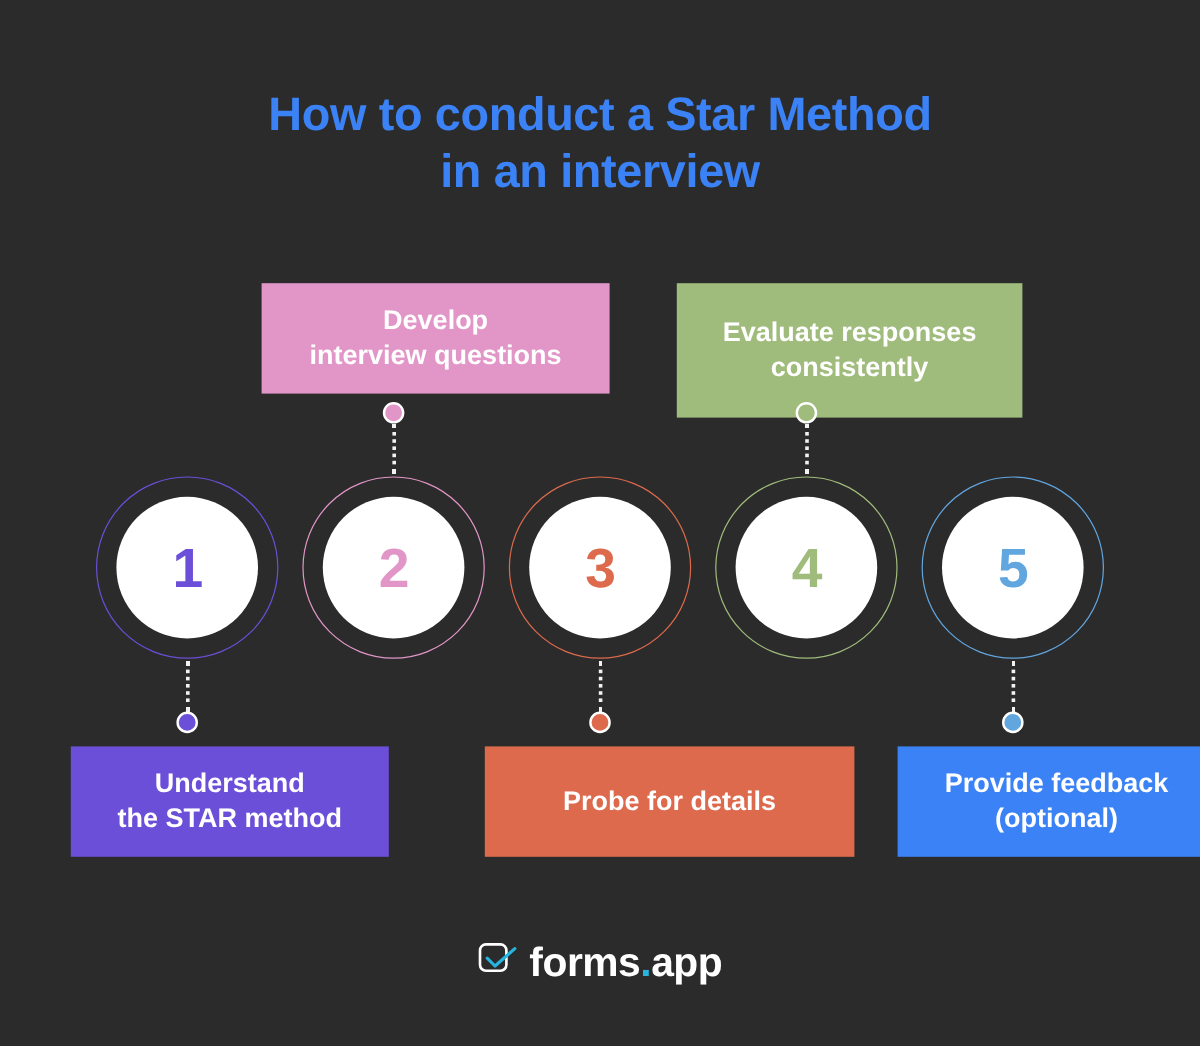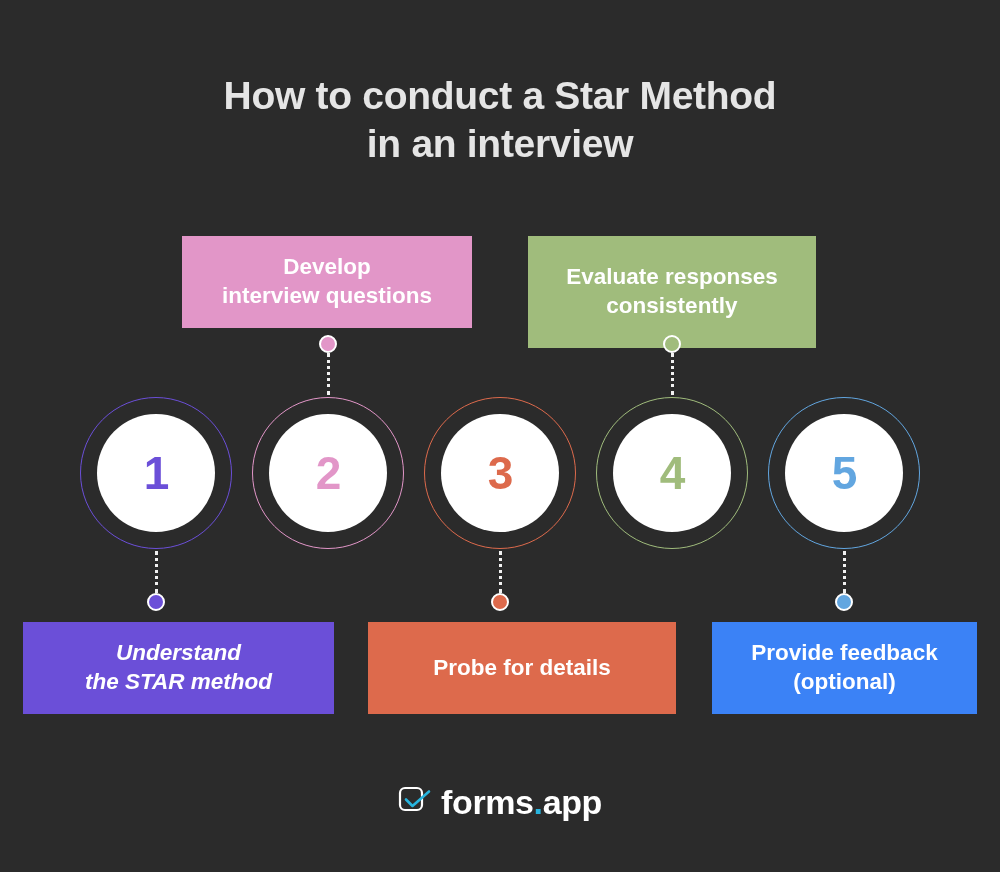--- a/index.html
+++ b/index.html
@@ -14,45 +14,46 @@
 
   
   #title {
     position:absolute;
     top:72px; left:0; width:1000px;
     text-align:center;
     font-size:39px;
     font-weight:bold;
     line-height:1.22;
     letter-spacing:-0.3px;
-    color:#e5e5e5;
+    color:#3b82f6;
   }
   #title .line { display:block; }
 
   
   .label-box {
     position:absolute;
     display:flex;
     align-items:center;
     justify-content:center;
     text-align:center;
     font-size:22.5px;
     font-weight:bold;
     line-height:1.28;
     color:#ffffff;
     padding:6px 10px;
+    margin-left:36px;
   }
   .label-box .txt { display:block; }
   .label-box .txt span { display:block; white-space:nowrap; }
 
   
   #box-2 { left:182px; top:236px; width:290px; height:92px; background:#e296c8; }
   #box-4 { left:528px; top:236px; width:288px; height:112px; background:#a0bc7c; }
   
-  #box-1 { left:23px;  top:622px; width:311px; height:92px; background:#6b4fd8;font-style:italic; }
+  #box-1 { left:23px;  top:622px; width:265px; height:92px; background:#6b4fd8; }
   #box-3 { left:368px; top:622px; width:308px; height:92px; background:#dd6a4c; }
   #box-5 { left:712px; top:622px; width:265px; height:92px; background:#3b82f6; }
 
   
   .connector { position:absolute; width:26px; }
   .connector .dot {
     width:18px; height:18px; border-radius:50%;
     border:2.5px solid #ffffff;
     margin:0 auto;
   }

